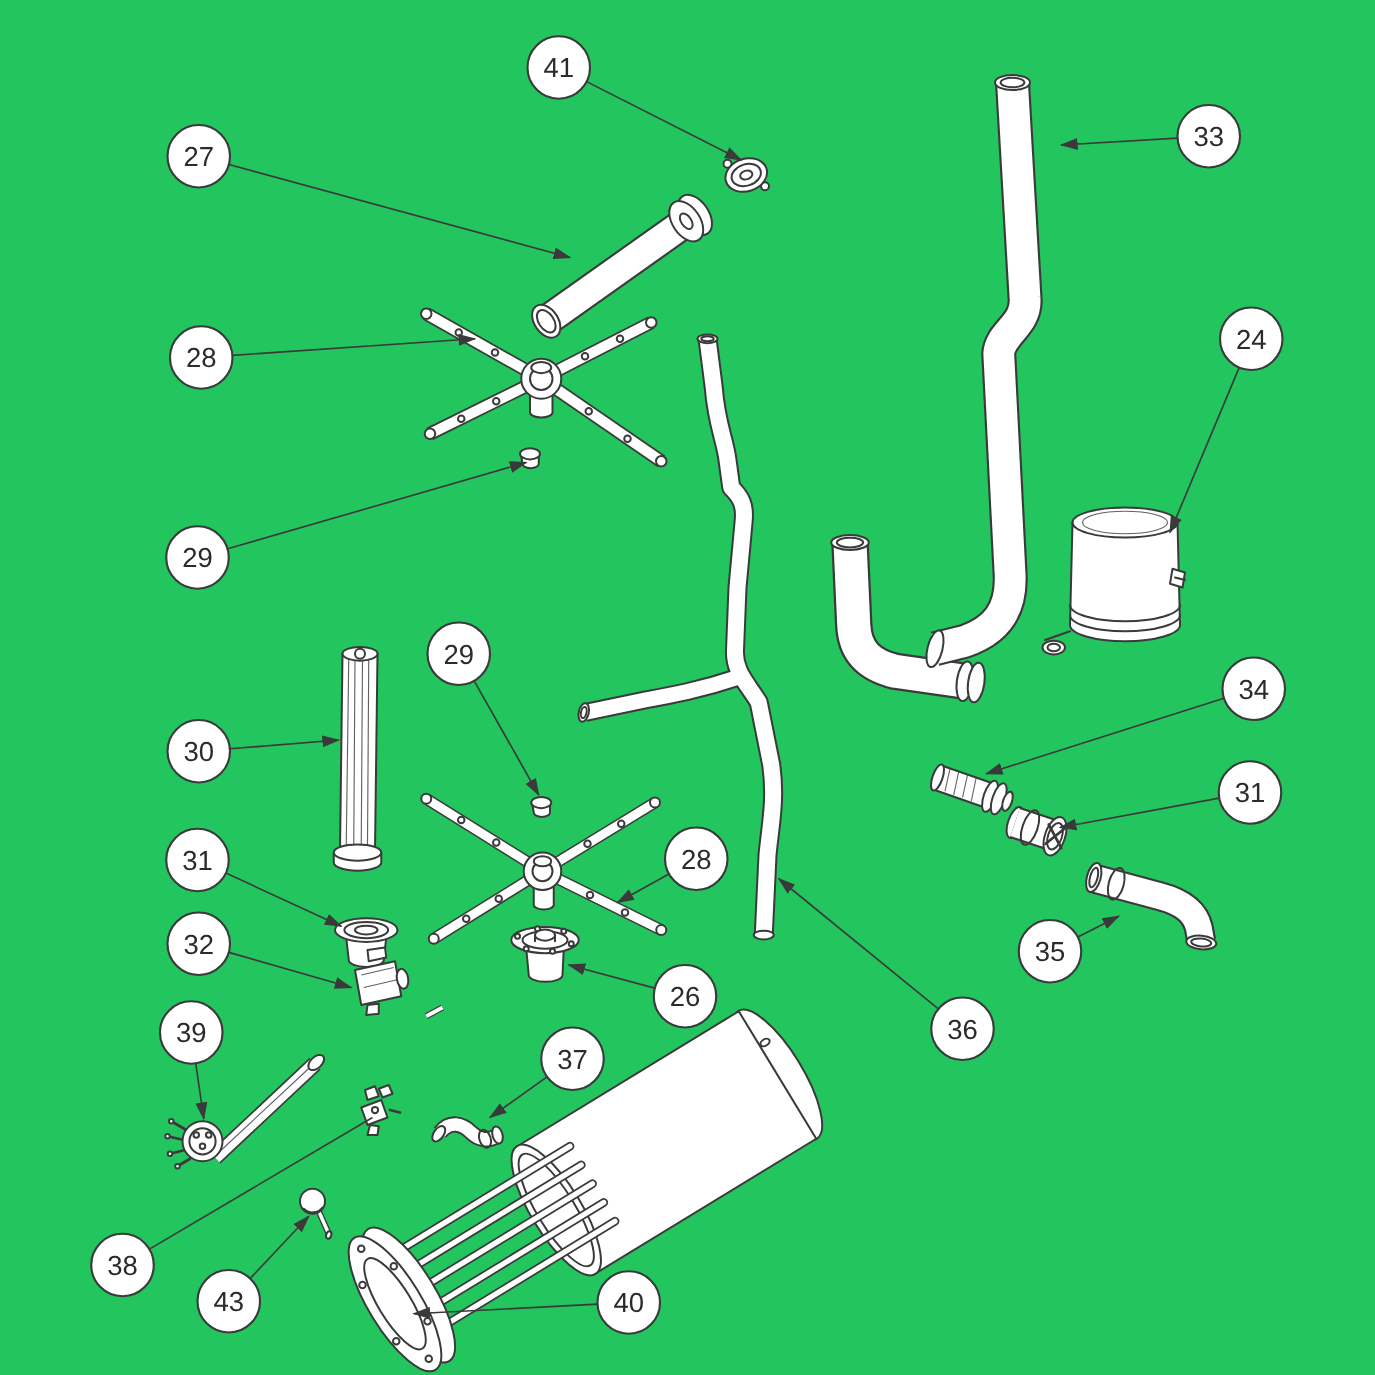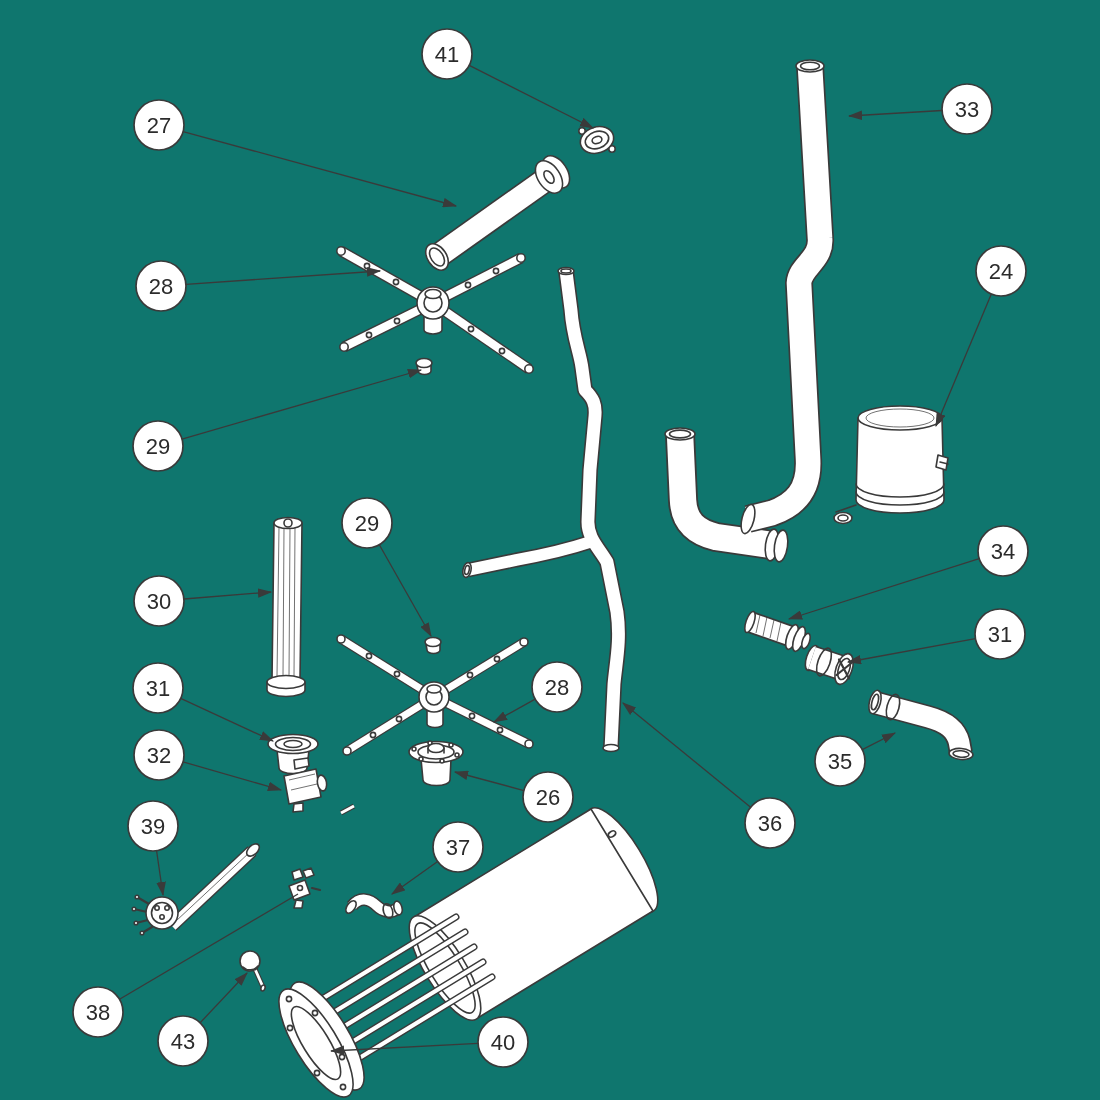--- a/index.html
+++ b/index.html
@@ -1,17 +1,17 @@
 <!DOCTYPE html>
 <html style="--ink: #3a3a3a;"><head>
 <meta charset="utf-8">
 <style>
   :root { --ink:#3a3a3a; }
   html,body { margin:0; padding:0; background:#fff; }
-  .stage { position:relative; width:1100px; height:1100px; background:#0f766e; overflow:hidden;
+  .stage { position:relative; width:1100px; height:1100px; background:#22c55e; overflow:hidden;
            font-family:"Liberation Sans", sans-serif; }
   svg { position:absolute; inset:0; }
   
   .s    { stroke:var(--ink); stroke-width:1.6; fill:none; stroke-linecap:round; stroke-linejoin:round; }
   .sw   { stroke:var(--ink); stroke-width:1.6; fill:#fff; stroke-linecap:round; stroke-linejoin:round; }
   .thin { stroke:var(--ink); stroke-width:0.9; fill:none; opacity:.8; }
   
   .to { stroke:var(--ink); fill:none; stroke-linecap:butt;  stroke-linejoin:round; }
   .ti { stroke:#fff;       fill:none; stroke-linecap:butt;  stroke-linejoin:round; }
   .tor{ stroke:var(--ink); fill:none; stroke-linecap:round; stroke-linejoin:round; }

